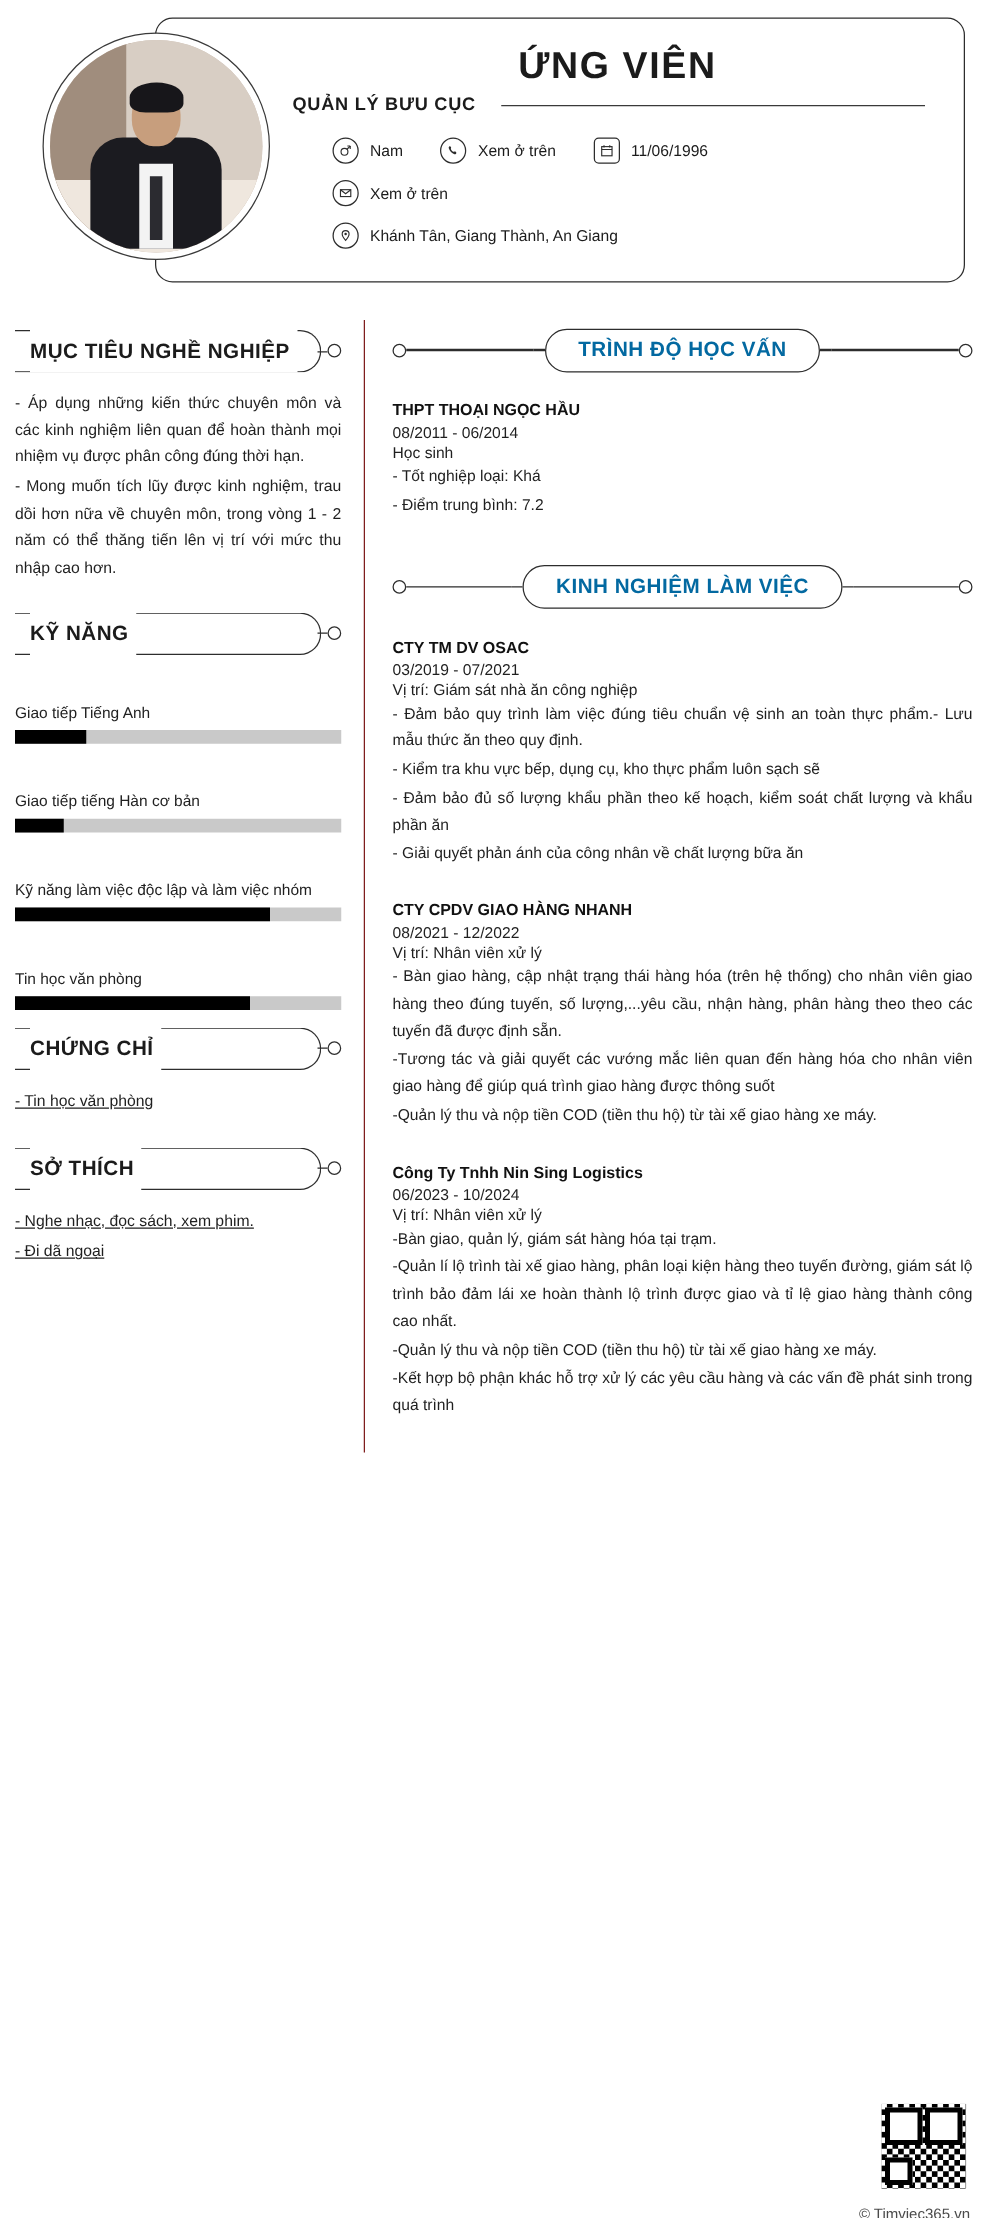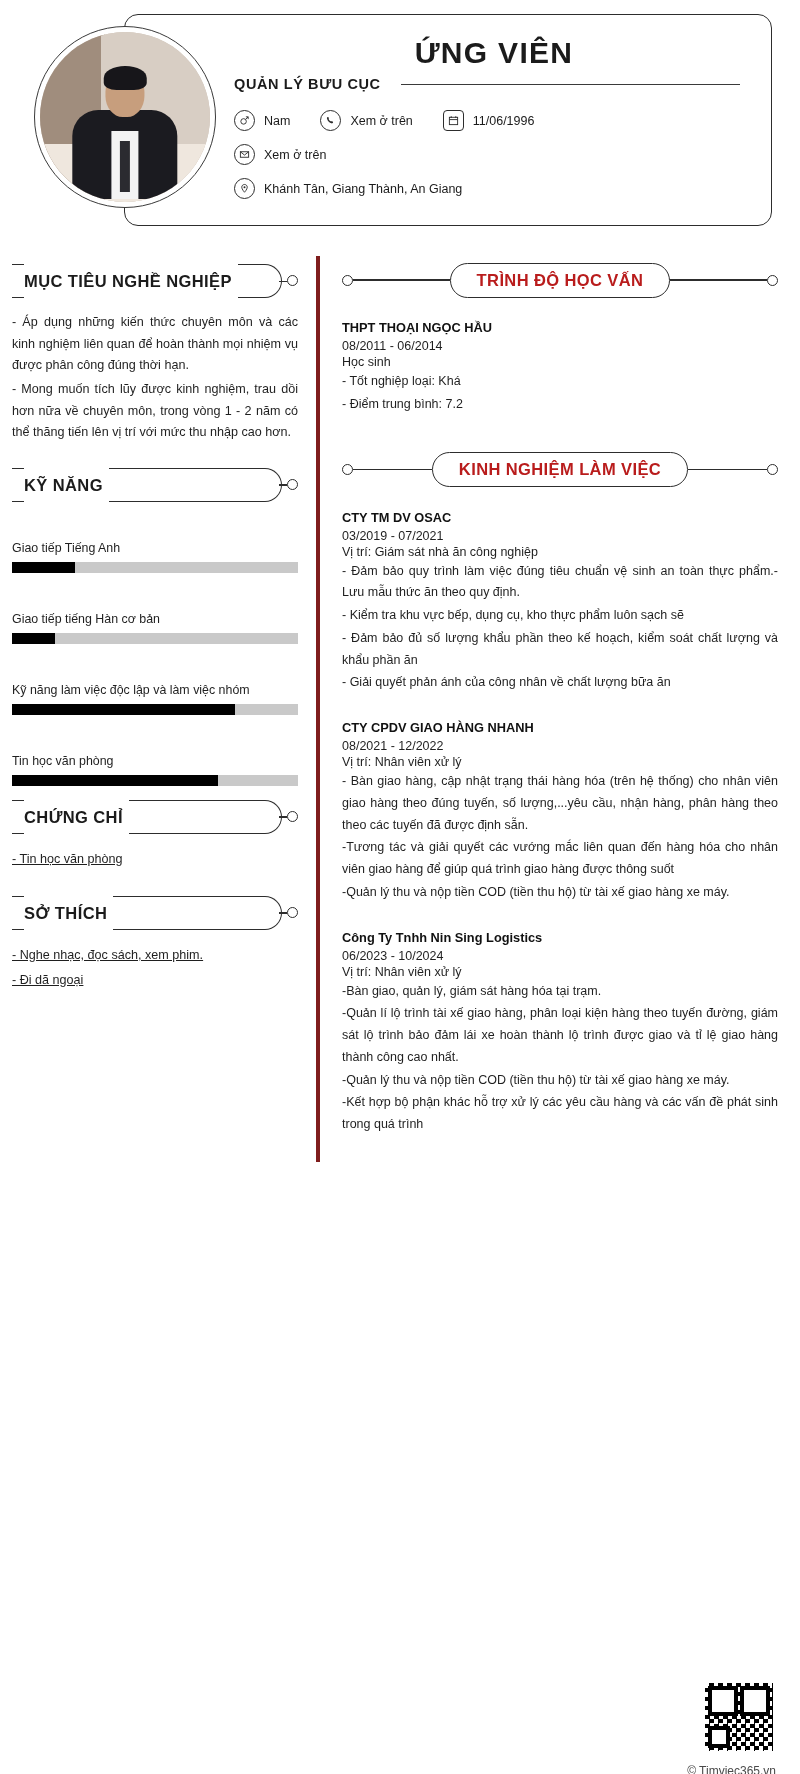--- a/index.html
+++ b/index.html
@@ -98,20 +98,21 @@
     background: #3a3a3a;
     margin-right: 14px;
   }
   .contact-grid {
     margin-top: 18px;
   }
   .contact-row {
     display: flex;
     align-items: center;
     margin-bottom: 13px;
+    margin-left: 32px;
   }
   .contact-item {
     display: flex;
     align-items: center;
     font-size: 12.5px;
     color: #1b1b1b;
     margin-right: 30px;
     white-space: nowrap;
   }
   .cicon {
@@ -127,23 +128,23 @@
   .cicon.sq { border-radius: 4px; }
   .cicon svg { display:block; }
 
   
   .columns {
     display: flex;
     margin-top: 30px;
     position: relative;
   }
   .col-left {
-    width: 320px;
+    width: 292px;
     padding: 0 18px 0 12px;
-    border-right: 4px solid #7f1d1d;
+    border-right: 1px solid #7f1d1d;
   }
   .col-right {
     flex: 1;
     padding: 0 22px 0 22px;
   }
 
   
   .lhead {
     position: relative;
     height: 34px;
@@ -216,21 +217,21 @@
     width: 11px; height: 11px; border: 1.3px solid #2d2d2d; border-radius: 50%;
     flex: 0 0 auto;
   }
   .rhead .rpill {
     border: 1.4px solid #2d2d2d;
     border-radius: 20px;
     padding: 7px 26px;
     font-size: 16.5px;
     font-weight: bold;
     letter-spacing: 0.4px;
-    color: #b91c1c;
+    color: #0369a1;
     white-space: nowrap;
   }
   .rhead .wh { width: 9px; height: 1.3px; background: #2d2d2d; flex: 0 0 auto; }
 
   .entry { margin-bottom: 26px; }
   .entry-title {
     font-size: 12.8px;
     font-weight: bold;
     color: #111;
     margin-bottom: 4px;

